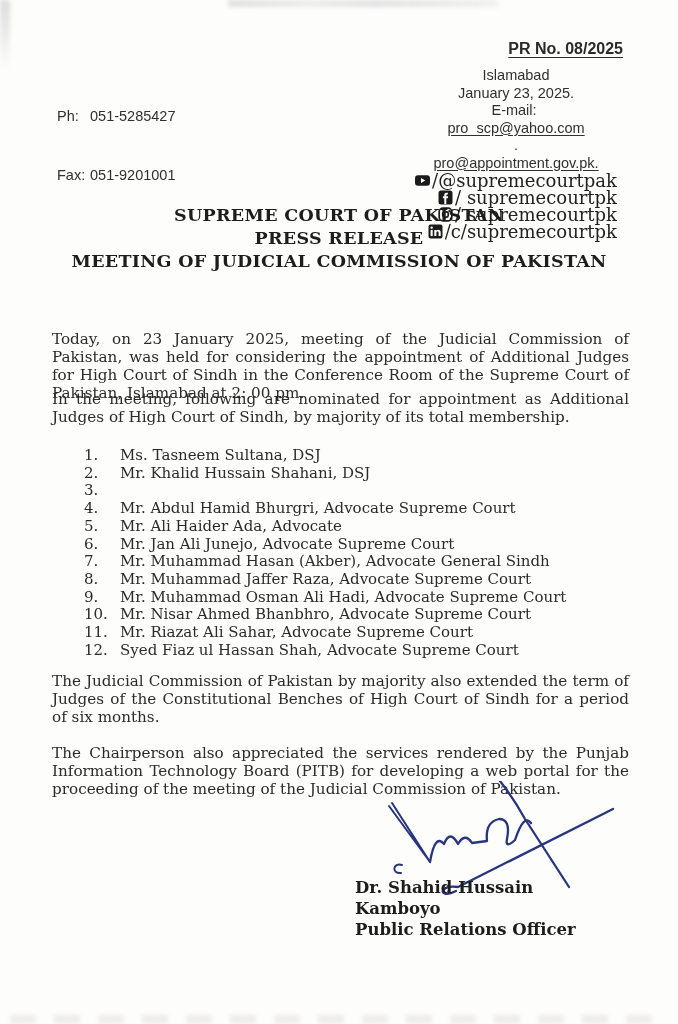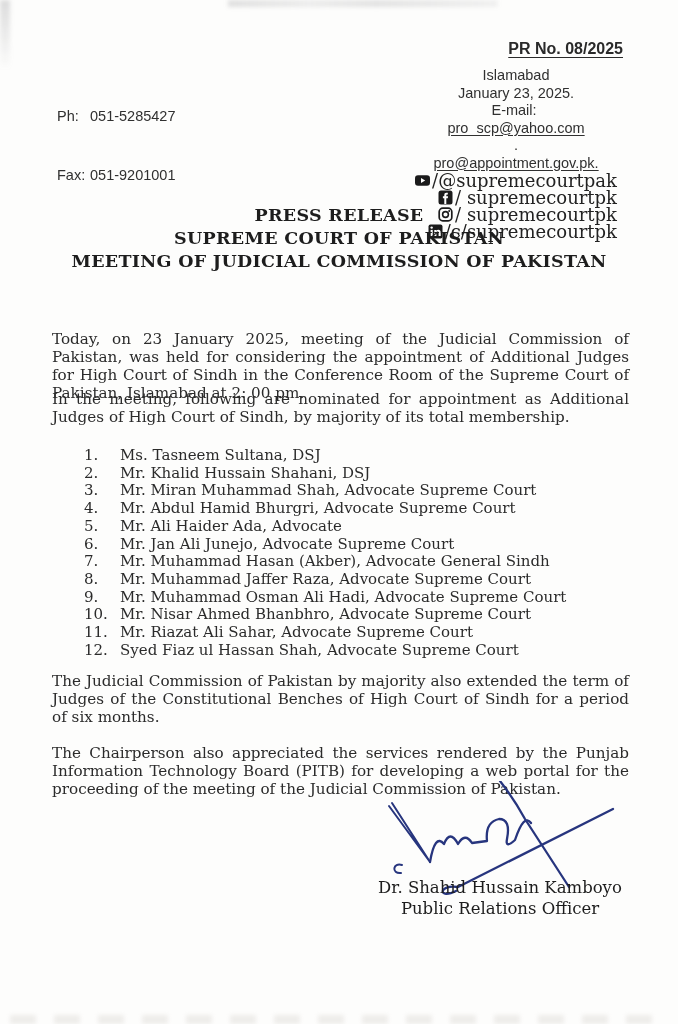--- a/index.html
+++ b/index.html
@@ -69,22 +69,22 @@
 
   .nominees {
     position:absolute; top:447px; left:84px;
     font-size:15px; line-height:17.7px; color:#2b2b2b;
   }
   .nom-row { display:flex; }
   .nom-no { width:36px; }
 
   .signature-svg { position:absolute; left:368px; top:781px; width:250px; height:118px; }
   .sig-block {
-    position:absolute; top:877px; left:375px; width:250px; text-align:center;
-    font-weight:normal; font-size:16.5px; line-height:21px; color:#1d1d1d;
+    position:absolute; top:877px; left:355px; width:250px; text-align:left;
+    font-weight:bold; font-size:16.5px; line-height:21px; color:#1d1d1d;
   }
 </style>
 </head>
 <body>
 
 <div class="page">
 
   <div class="top-smudge"></div>
   <div class="corner-smudge"></div>
 
@@ -139,40 +139,39 @@
         <rect x="0.5" y="0.5" width="14" height="14" rx="2" fill="#1b1b1b"></rect>
         <rect x="2.6" y="5.9" width="2.1" height="6.2" fill="#ffffff"></rect>
         <circle cx="3.65" cy="3.6" r="1.2" fill="#ffffff"></circle>
         <path d="M6.3 5.9 h2 v.9 c.4-.6 1.1-1 2-1 1.6 0 2.4 1 2.4 2.9 v3.4 h-2.1 V9 c0-1-.4-1.4-1.1-1.4-.7 0-1.1.5-1.1 1.4 v3.1 H6.3 z" fill="#ffffff"></path>
       </svg>
       <span>/c/supremecourtpk</span>
     </div>
   </div>
 
   <div class="title-block">
+    <div>SUPREME COURT OF PAKISTAN</div>
     <div>PRESS RELEASE</div>
-    <div>SUPREME COURT OF PAKISTAN</div>
     <div>MEETING OF JUDICIAL COMMISSION OF PAKISTAN</div>
   </div>
 
   <div class="para p1">Today, on 23 January 2025, meeting of the Judicial Commission of Pakistan, was held for considering the appointment of Additional Judges for High Court of Sindh in the Conference Room of the Supreme Court of Pakistan, Islamabad at 2: 00 pm.</div>
   <div class="para p2">In the meeting, following are nominated for appointment as Additional Judges of High Court of Sindh, by majority of its total membership.</div>
 
   <div class="nominees">
     <div class="nom-row">
         <span class="nom-no">1.</span>
         <span>Ms. Tasneem Sultana, DSJ</span>
       </div>
     <div class="nom-row">
         <span class="nom-no">2.</span>
         <span>Mr. Khalid Hussain Shahani, DSJ</span>
       </div>
     <div class="nom-row">
         <span class="nom-no">3.</span>
-        <span>Mr. Miran Muhammad Shah, Advocate Supreme Court</span>
       </div>
     <div class="nom-row">
         <span class="nom-no">4.</span>
         <span>Mr. Abdul Hamid Bhurgri, Advocate Supreme Court</span>
       </div>
     <div class="nom-row">
         <span class="nom-no">5.</span>
         <span>Mr. Ali Haider Ada, Advocate</span>
       </div>
     <div class="nom-row">

